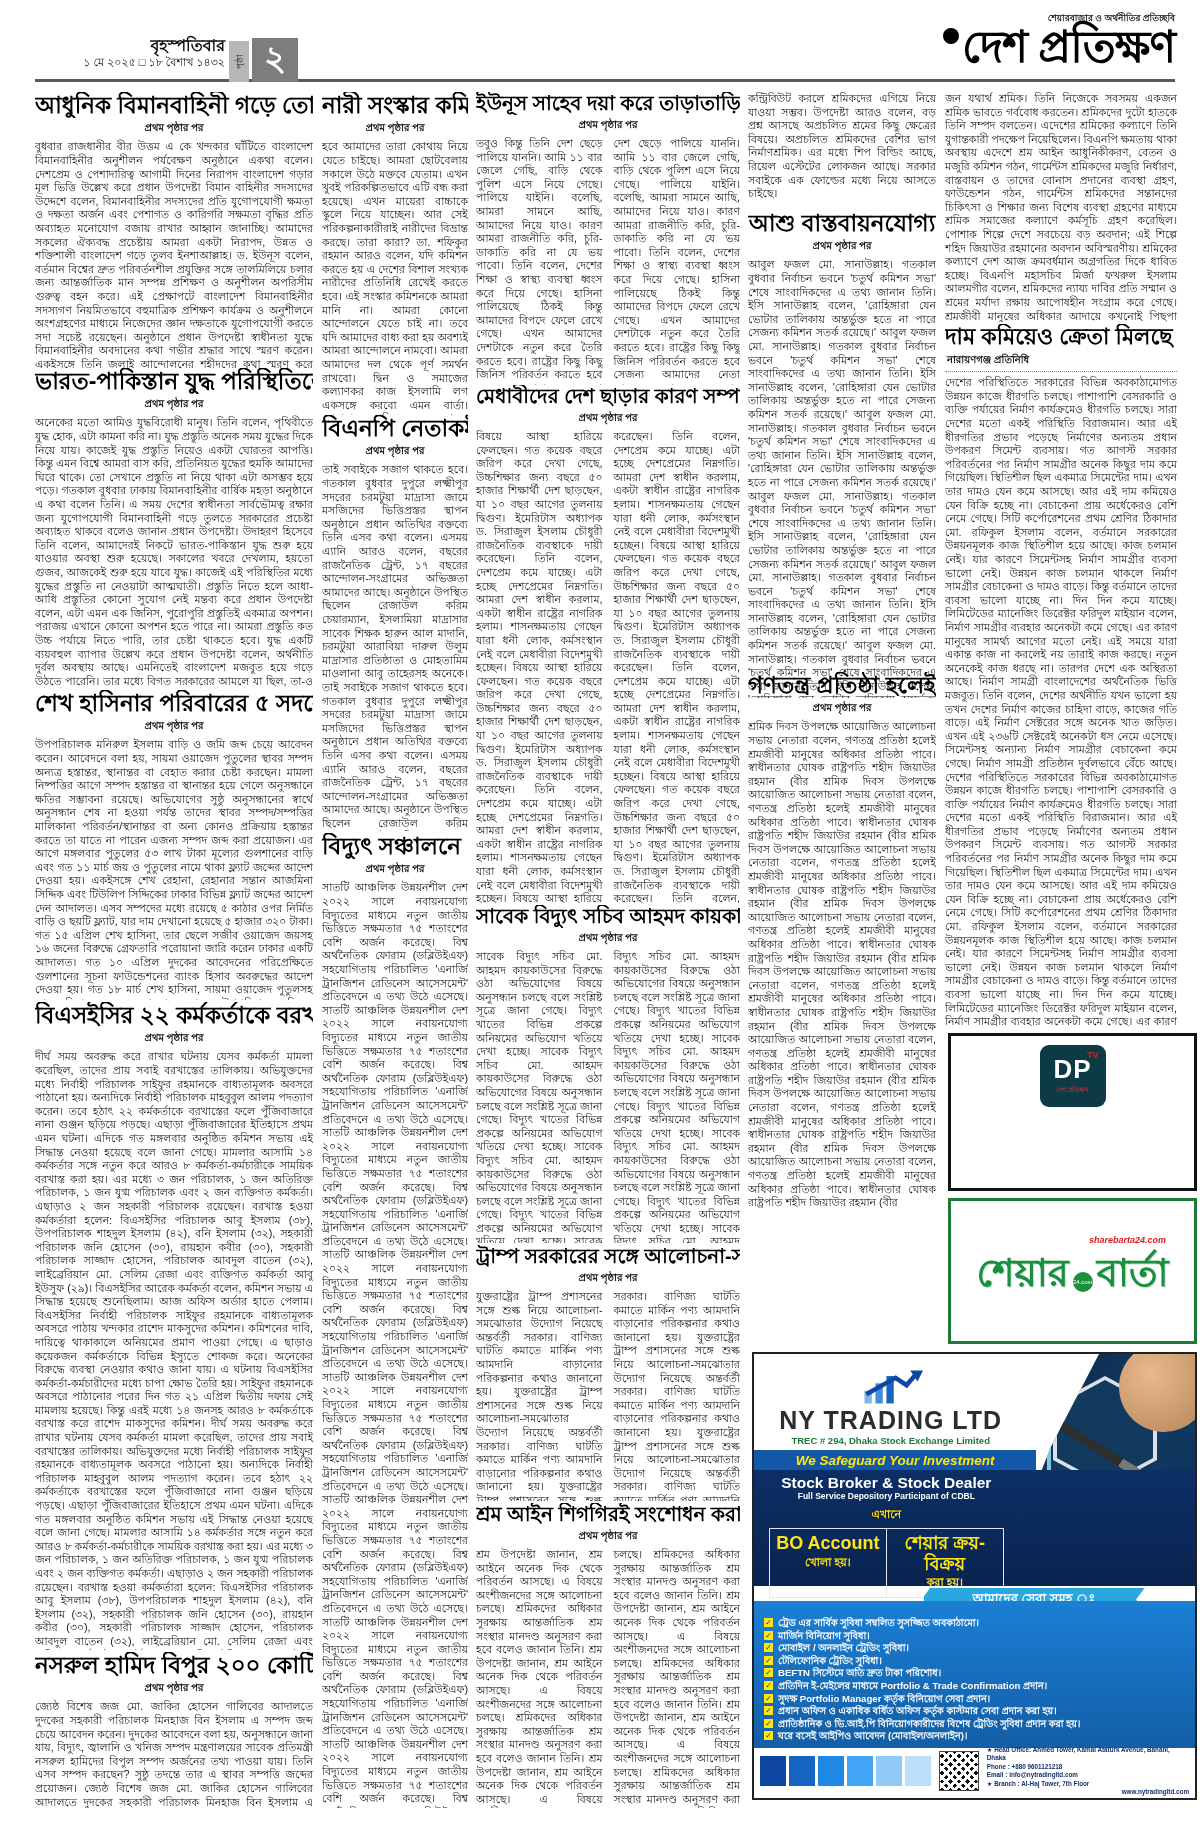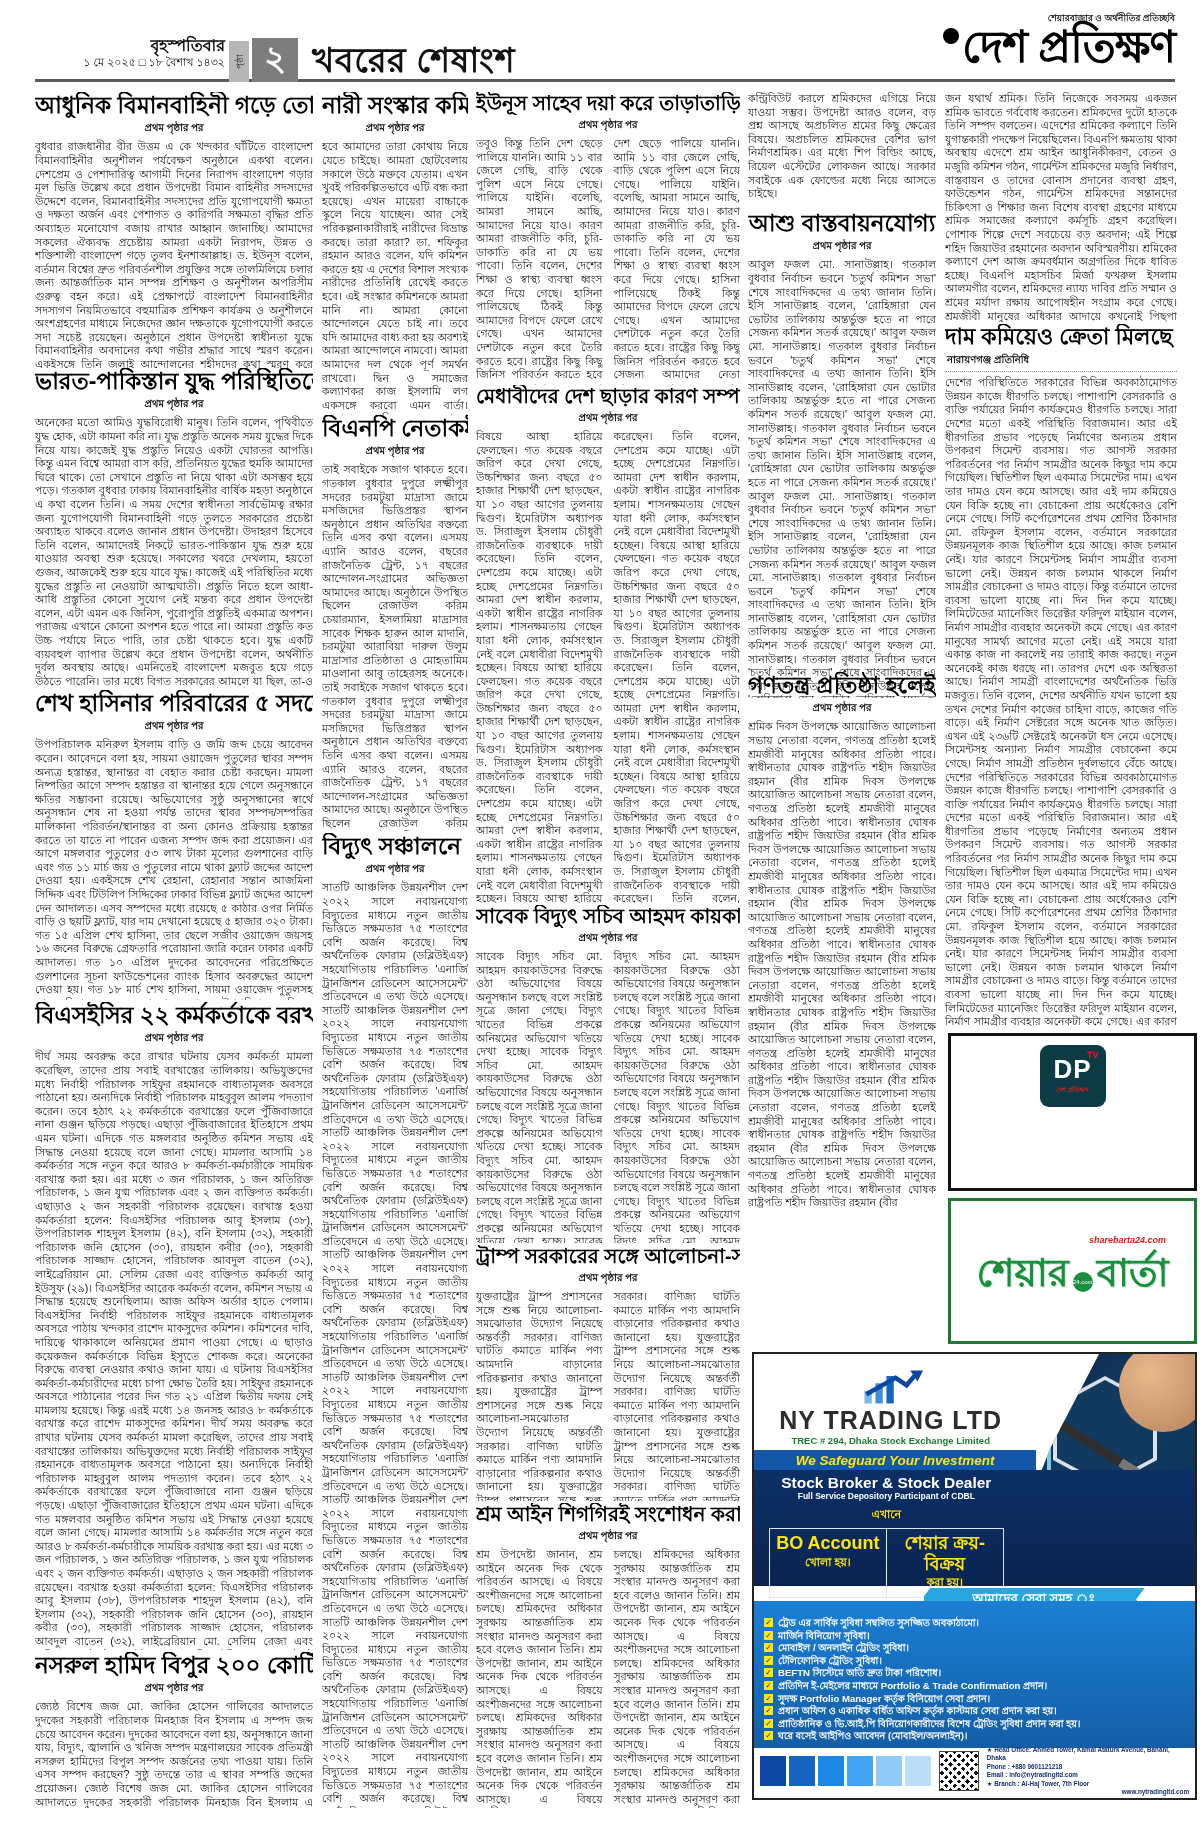--- a/index.html
+++ b/index.html
@@ -115,21 +115,20 @@
 
 <div class="page">
 
   <div class="rule"></div>
   <div class="dateblock">
     <div class="day">বৃহস্পতিবার</div>
     <div class="dt">১ মে ২০২৫ □ ১৮ বৈশাখ ১৪৩২</div>
   </div>
   <div class="pgbadge">পৃষ্ঠা</div>
   <div class="pgnum">২</div>
-  <div class="sectitle">খবরের শেষাংশ</div>
   <div class="logo">
     <div class="tag">শেয়ারবাজার ও অর্থনীতির প্রতিচ্ছবি</div>
     <div class="nm"><span class="roundel"></span><span>দেশ প্রতিক্ষণ</span></div>
   </div>
 
   <div class="art" style="left:35px;top:92px;width:278px;height:276px">
     <div class="hl hl1">আধুনিক বিমানবাহিনী গড়ে তোলার</div>
     <div class="cont">প্রথম পৃষ্ঠার পর</div>
     <div class="bd">বুধবার রাজধানীর বীর উত্তম এ কে খন্দকার ঘাঁটিতে বাংলাদেশ বিমানবাহিনীর অনুশীলন পর্যবেক্ষণ অনুষ্ঠানে একথা বলেন। দেশপ্রেম ও পেশাদারিত্ব আগামী দিনের নিরাপদ বাংলাদেশ গড়ার মূল ভিত্তি উল্লেখ করে প্রধান উপদেষ্টা বিমান বাহিনীর সদস্যদের উদ্দেশে বলেন, বিমানবাহিনীর সদস্যদের প্রতি যুগোপযোগী ক্ষমতা ও দক্ষতা অর্জন এবং পেশাগত ও কারিগরি সক্ষমতা বৃদ্ধির প্রতি অব্যাহত মনোযোগ বজায় রাখার আহ্বান জানাচ্ছি। আমাদের সকলের ঐক্যবদ্ধ প্রচেষ্টায় আমরা একটা নিরাপদ, উন্নত ও শক্তিশালী বাংলাদেশ গড়ে তুলব ইনশাআল্লাহ। ড. ইউনূস বলেন, বর্তমান বিশ্বের দ্রুত পরিবর্তনশীল প্রযুক্তির সঙ্গে তালমিলিয়ে চলার জন্য আন্তর্জাতিক মান সম্পন্ন প্রশিক্ষণ ও অনুশীলন অপরিসীম গুরুত্ব বহন করে। এই প্রেক্ষাপটে বাংলাদেশ বিমানবাহিনীর সদস্যগণ নিয়মিতভাবে বহুমাত্রিক প্রশিক্ষণ কার্যক্রম ও অনুশীলনে অংশগ্রহণের মাধ্যমে নিজেদের জ্ঞান দক্ষতাকে যুগোপযোগী করতে সদা সচেষ্ট রয়েছেন। অনুষ্ঠানে প্রধান উপদেষ্টা স্বাধীনতা যুদ্ধে বিমানবাহিনীর অবদানের কথা গভীর শ্রদ্ধার সাথে স্মরণ করেন। একইসঙ্গে তিনি জুলাই আন্দোলনের শহীদদের কথা স্মরণ করে বলেন, শিক্ষার্থী, তরুণ-তরুণী এবং সাধারণ জনগণ যারা দেশের অধিকারের প্রশ্নে জীবন ও রক্ত দিয়ে তাদের অবস্থান স্পষ্ট করেছেন তাদের স্মরণ করছি। তিনি দেশের বিমান বন্দরসমূহের সুষ্ঠু পরিচালনা ও নিরাপত্তার দায়িত্বে নিয়োজিত বিমানবাহিনীর সদস্যদের ধন্যবাদ জানান।</div>
   </div>

